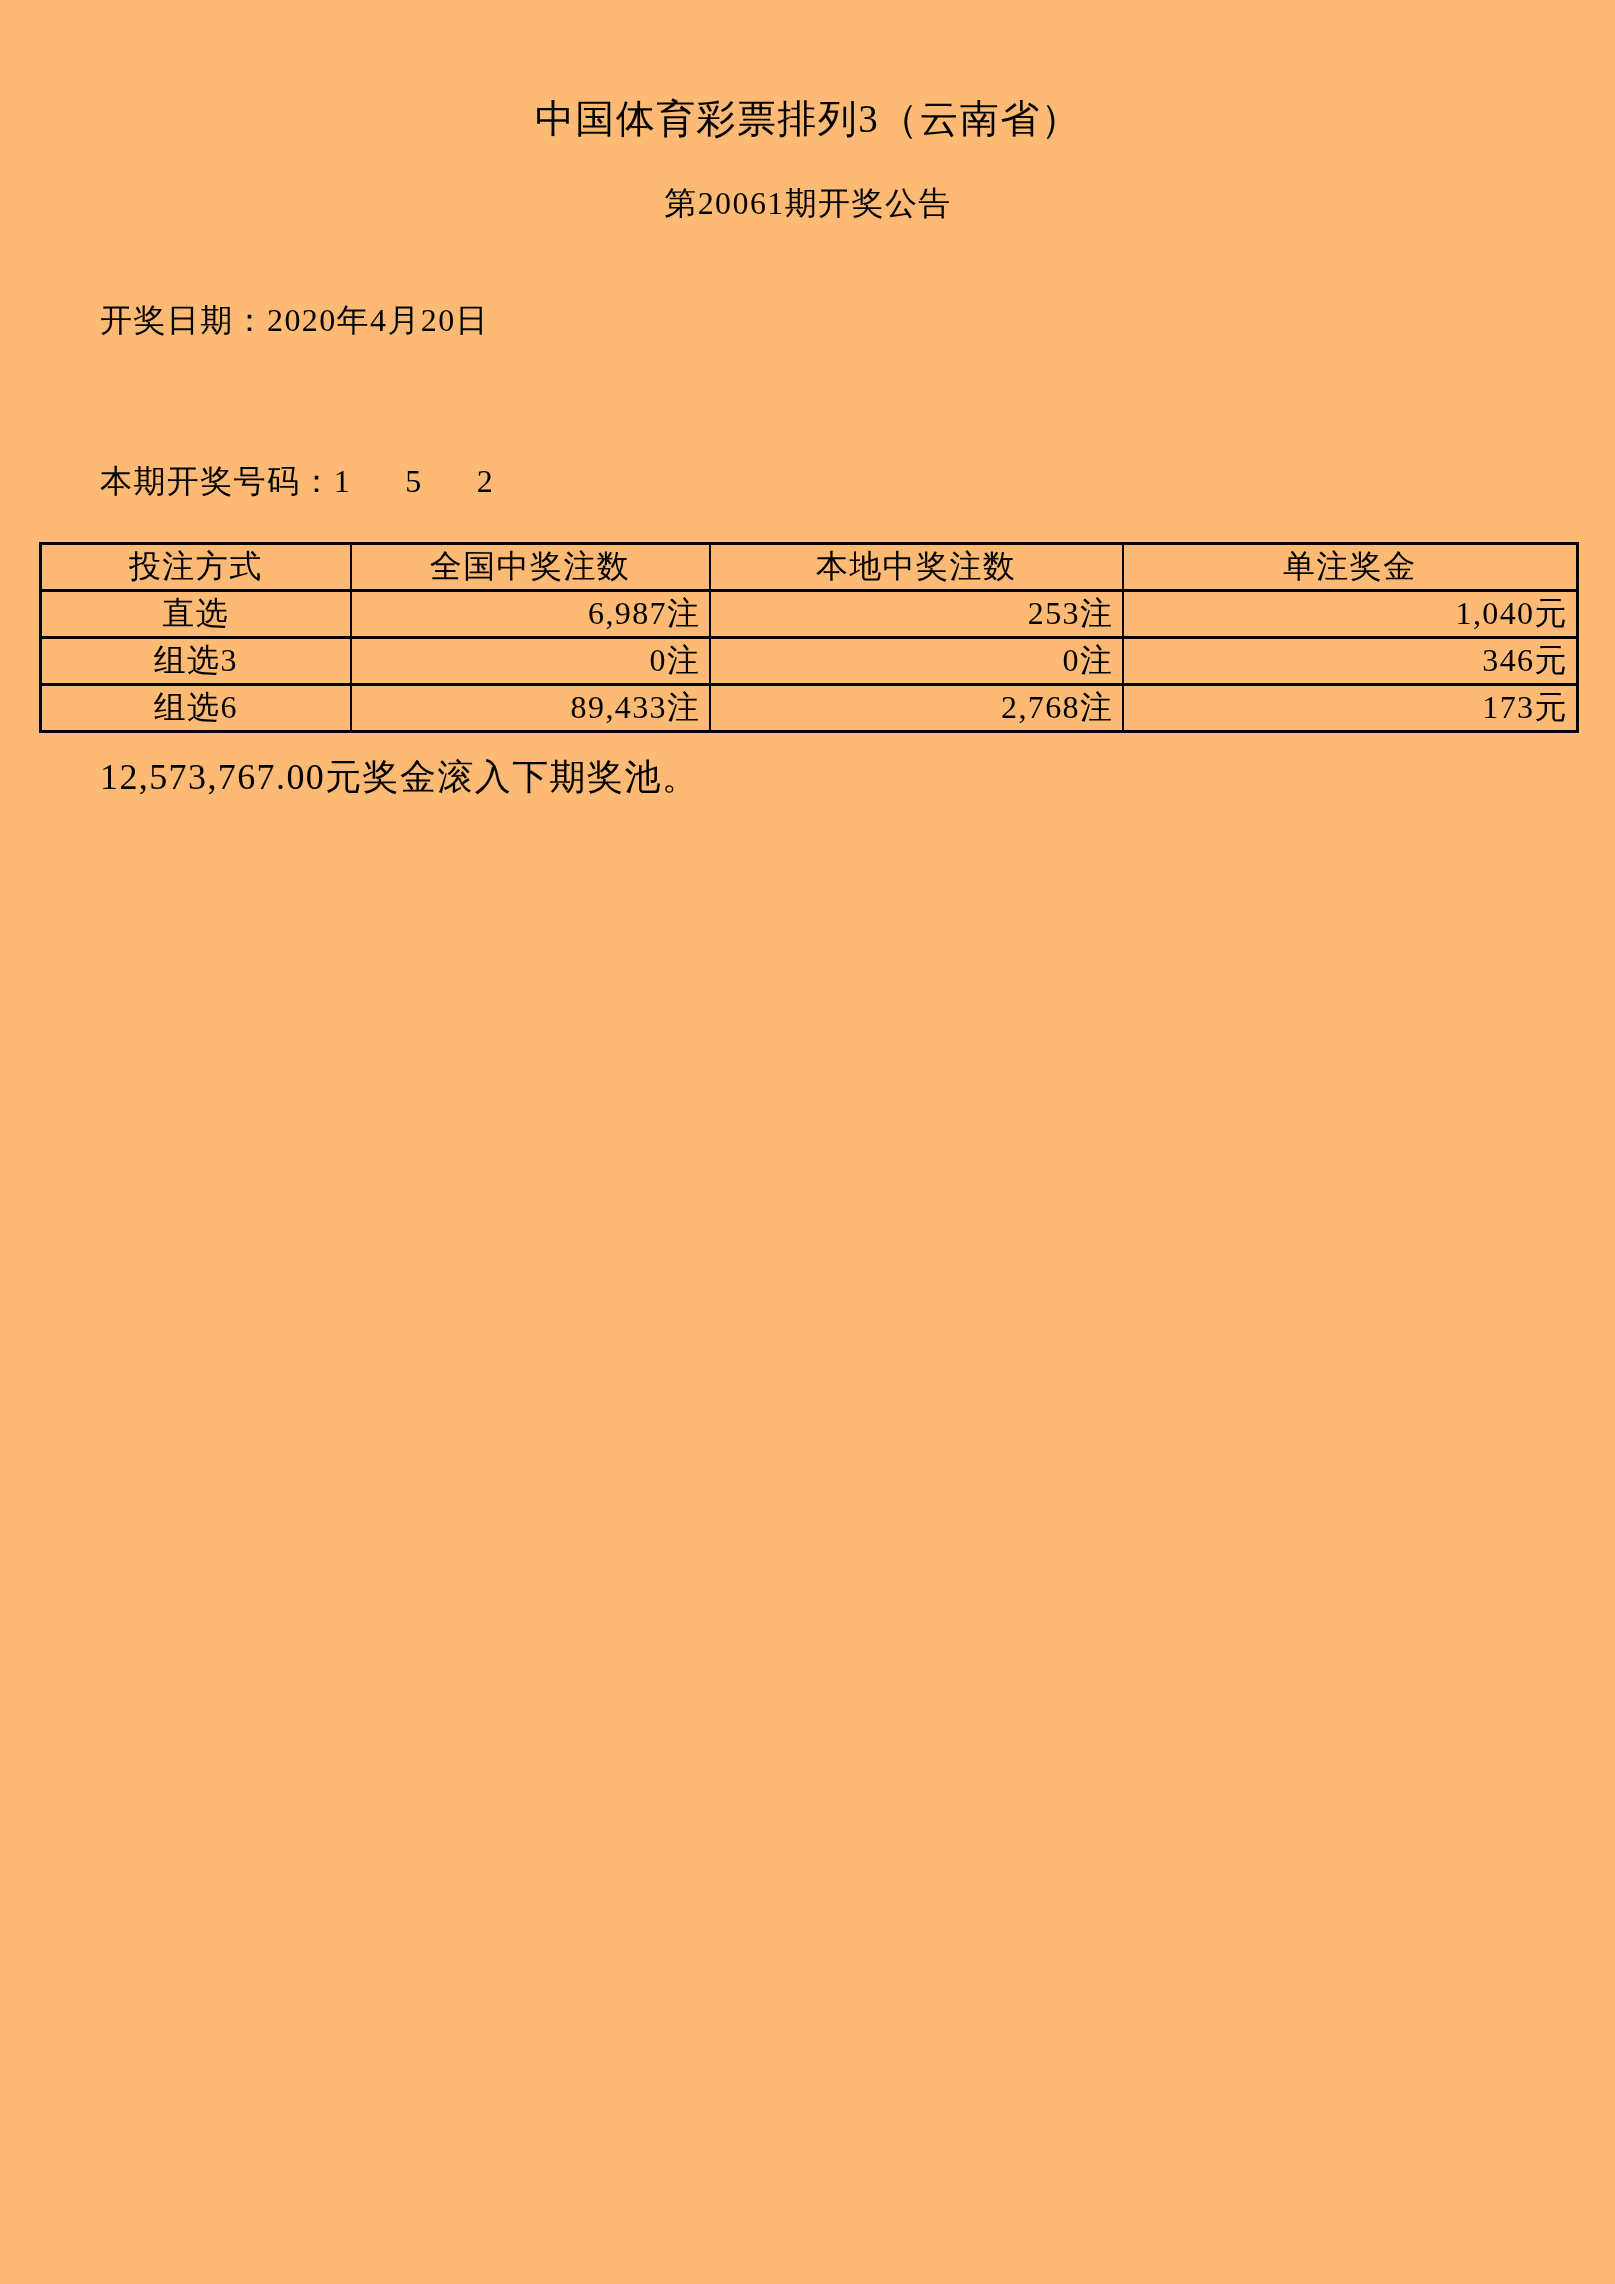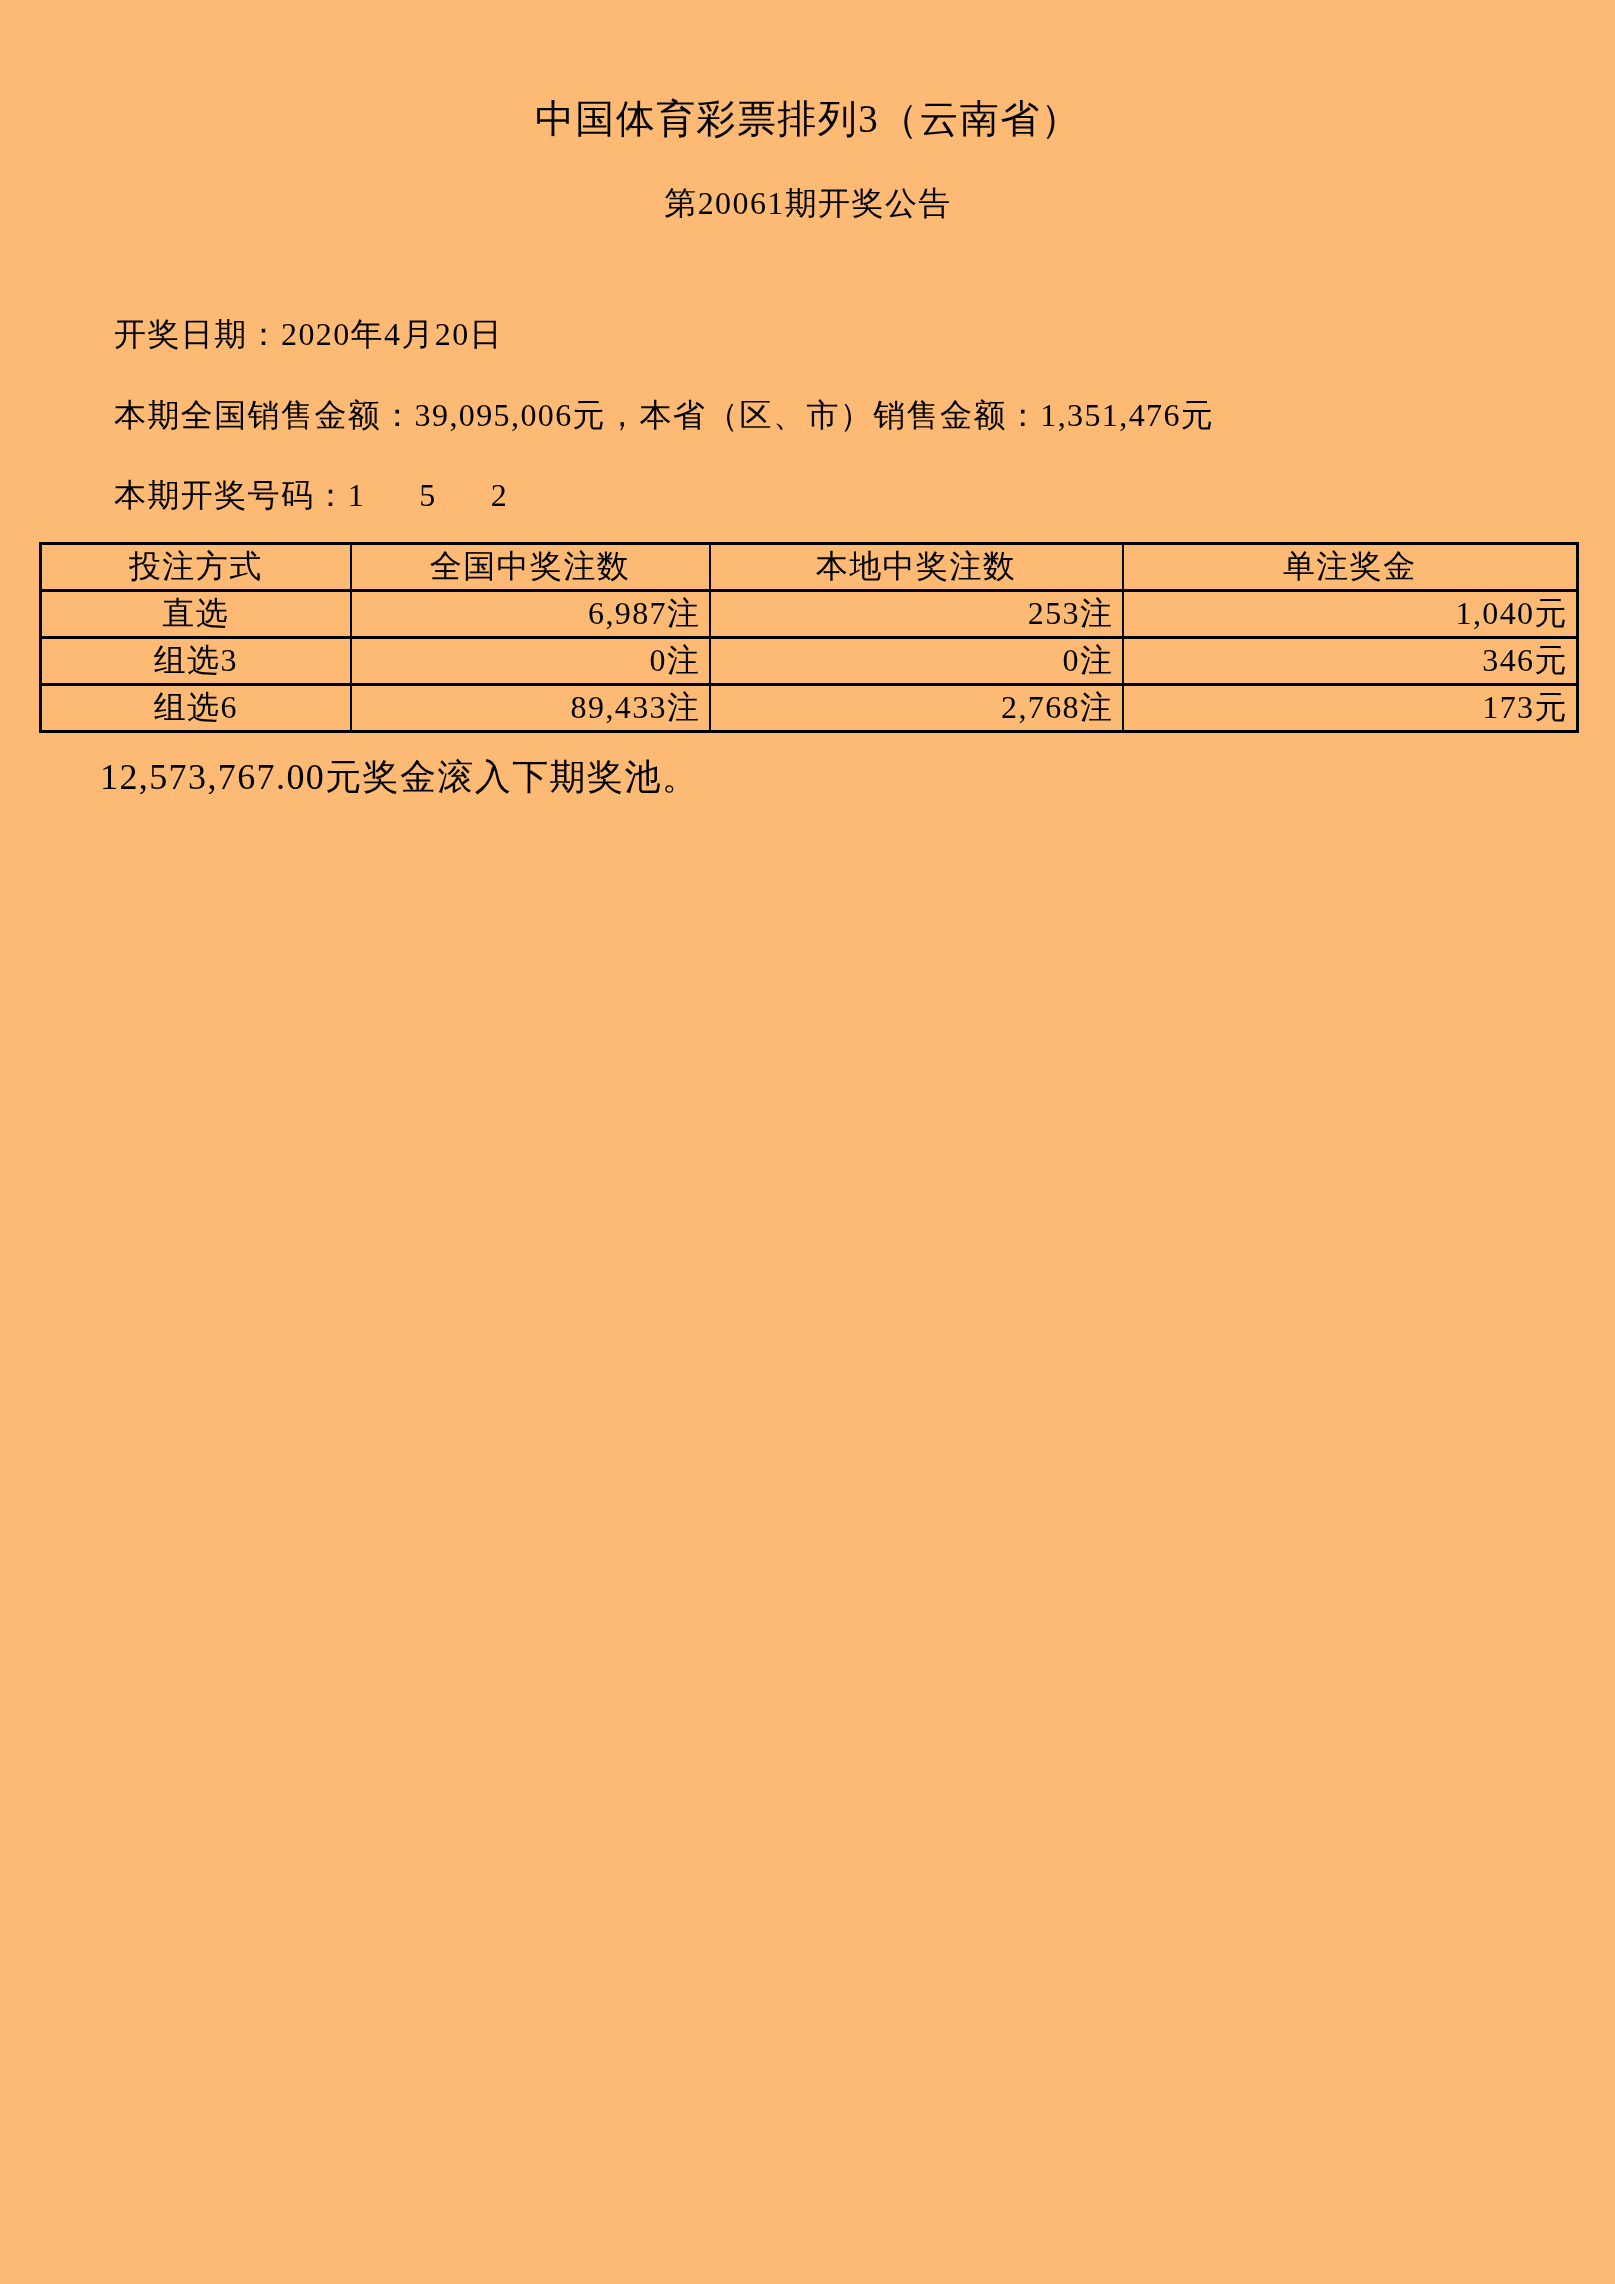--- a/index.html
+++ b/index.html
@@ -36,21 +36,21 @@
     margin: 0;
     text-align: center;
     font-size: 32px;
     font-weight: normal;
     letter-spacing: 1.4px;
     line-height: 1.1;
   }
   .line {
     position: absolute;
     left: 100px;
-    margin: 14px;
+    margin: 0;
     font-size: 32px;
     letter-spacing: 1.4px;
     line-height: 1.1;
     white-space: nowrap;
   }
   .line-draw-date   { top: 303px; }
   .line-sales       { top: 384px; }
   .line-numbers     { top: 464px; }
   .numbers-value {
     letter-spacing: 19px;
@@ -97,21 +97,20 @@
 <body>
 
 <div class="page">
 
   <h1 class="title">中国体育彩票排列3（云南省）</h1>
 
   <h2 class="subtitle">第20061期开奖公告</h2>
 
   <p class="line line-draw-date"><span>开奖日期：</span><span>2020年4月20日</span></p>
 
-  <p class="line line-sales"><span>本期全国销售金额：</span><span>39,095,006元</span><span>，</span><span>本省（区、市）销售金额：</span><span>1,351,476元</span></p>
 
   <p class="line line-numbers"><span>本期开奖号码：</span><span class="numbers-value">1 5 2</span></p>
 
   <table class="prize-table">
     <colgroup>
       <col style="width:310px">
       <col style="width:359px">
       <col style="width:413px">
       <col style="width:455px">
     </colgroup>

